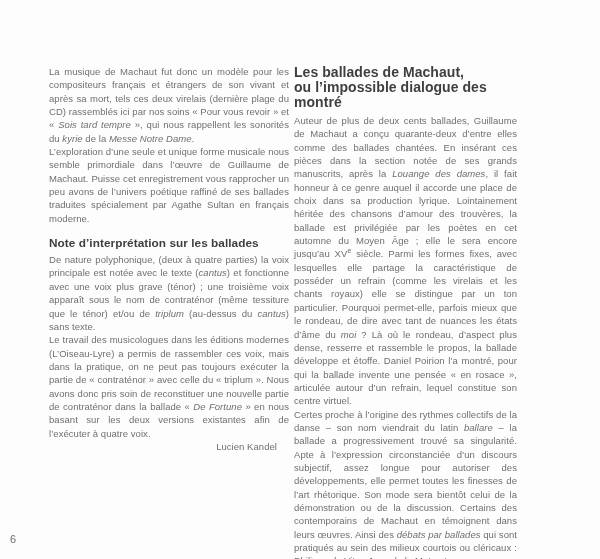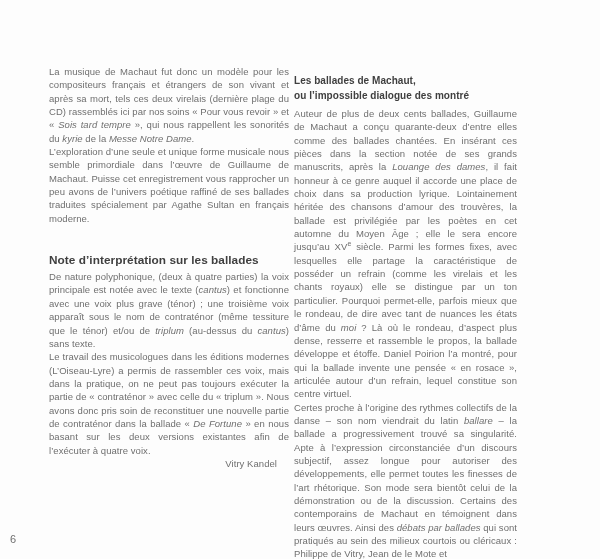--- a/index.html
+++ b/index.html
@@ -30,28 +30,28 @@
   .body-para {
     margin: 0;
     text-align: justify;
     text-justify: inter-word;
   }
   .section-heading {
     font-size: 11.8px;
     font-weight: 700;
     color: #3f3f3f;
     line-height: 14px;
-    margin: 28px 0 3px 0;
+    margin: 11px 0 3px 0;
   }
   .main-heading {
-    font-size: 10px;
+    font-size: 14px;
     font-weight: 700;
     color: #3f3f3f;
     line-height: 15px;
-    margin: 8px 0 4px 0;
+    margin: 0 0 4px 0;
   }
   .heading-line { display: block; }
   .signature {
     text-align: right;
     padding-right: 12px;
     margin: 0;
   }
   .page-number {
     position: absolute;
     left: 10px;
@@ -66,21 +66,21 @@
 <body>
 
 <div class="page">
   <div class="columns">
     <div class="col col-left">
         <p class="body-para"><span>La musique de Machaut fut donc un modèle pour les compositeurs français et étrangers de son vivant et après sa mort, tels ces deux virelais (dernière plage du CD) rassemblés ici par nos soins «&nbsp;Pour vous revoir&nbsp;» et «&nbsp;</span><span class="run-i">Sois tard tempre</span><span>&nbsp;», qui nous rappellent les sonorités du </span><span class="run-i">kyrie</span><span> de la </span><span class="run-i">Messe Notre Dame</span><span>.</span></p>
         <p class="body-para"><span>L’exploration d’une seule et unique forme musicale nous semble primordiale dans l’œuvre de Guillaume de Machaut. Puisse cet enregistrement vous rapprocher un peu avons de l’univers poétique raffiné de ses ballades traduites spécialement par Agathe Sultan en français moderne.</span></p>
         <h2 class="section-heading">Note d’interprétation sur les ballades</h2>
         <p class="body-para"><span>De nature polyphonique, (deux à quatre parties) la voix principale est notée avec le texte (</span><span class="run-i">cantus</span><span>) et fonctionne avec une voix plus grave (ténor)&nbsp;; une troisième voix apparaît sous le nom de contraténor (même tessiture que le ténor) et/ou de </span><span class="run-i">triplum</span><span> (au-dessus du </span><span class="run-i">cantus</span><span>) sans texte.</span></p>
         <p class="body-para"><span>Le travail des musicologues dans les éditions modernes (L’Oiseau-Lyre) a permis de rassembler ces voix, mais dans la pratique, on ne peut pas toujours exécuter la partie de «&nbsp;contraténor&nbsp;» avec celle du «&nbsp;triplum&nbsp;». Nous avons donc pris soin de reconstituer une nouvelle partie de contraténor dans la ballade «&nbsp;</span><span class="run-i">De Fortune</span><span>&nbsp;» en nous basant sur les deux versions existantes afin de l’exécuter à quatre voix.</span></p>
-        <div class="signature">Vitry Kandel</div>
+        <div class="signature">Lucien Kandel</div>
       </div>
     <div class="col col-right">
       <h1 class="main-heading">
         <span class="heading-line">Les ballades de Machaut,</span>
         <span class="heading-line">ou l’impossible dialogue des montré</span>
       </h1>
       <div>
           <p class="body-para"><span>Auteur de plus de deux cents ballades, Guillaume de Machaut a conçu quarante-deux d’entre elles comme des ballades chantées. En insérant ces pièces dans la section notée de ses grands manuscrits, après la </span><span class="run-i">Louange des dames</span><span>, il fait honneur à ce genre auquel il accorde une place de choix dans sa production lyrique. Lointainement héritée des chansons d’amour des trouvères, la ballade est privilégiée par les poètes en cet automne du Moyen Âge&nbsp;; elle le sera encore jusqu’au XV</span><sup>e</sup><span> siècle. Parmi les formes fixes, avec lesquelles elle partage la caractéristique de posséder un refrain (comme les virelais et les chants royaux) elle se distingue par un ton particulier. Pourquoi permet-elle, parfois mieux que le rondeau, de dire avec tant de nuances les états d’âme du </span><span class="run-i">moi</span><span>&nbsp;? Là où le rondeau, d’aspect plus dense, resserre et rassemble le propos, la ballade développe et étoffe. Daniel Poirion l’a montré, pour qui la ballade invente une pensée «&nbsp;en rosace&nbsp;», articulée autour d’un refrain, lequel constitue son centre virtuel.</span></p>
           <p class="body-para"><span>Certes proche à l’origine des rythmes collectifs de la danse – son nom viendrait du latin </span><span class="run-i">ballare</span><span> – la ballade a progressivement trouvé sa singularité. Apte à l’expression circonstanciée d’un discours subjectif, assez longue pour autoriser des développements, elle permet toutes les finesses de l’art rhétorique. Son mode sera bientôt celui de la démonstration ou de la discussion. Certains des contemporains de Machaut en témoignent dans leurs œuvres. Ainsi des </span><span class="run-i">débats par ballades</span><span> qui sont pratiqués au sein des milieux courtois ou cléricaux&nbsp;: Philippe de Vitry, Jean de le Mote et</span></p>
         </div>

